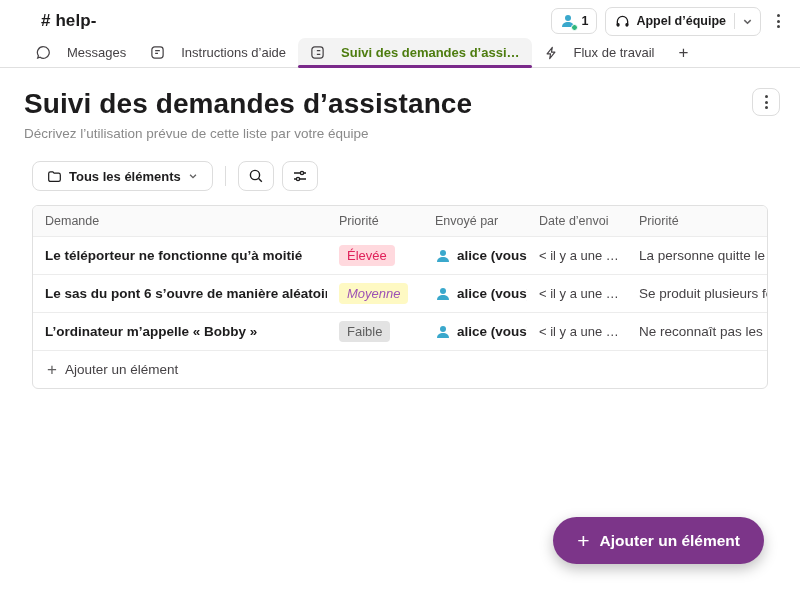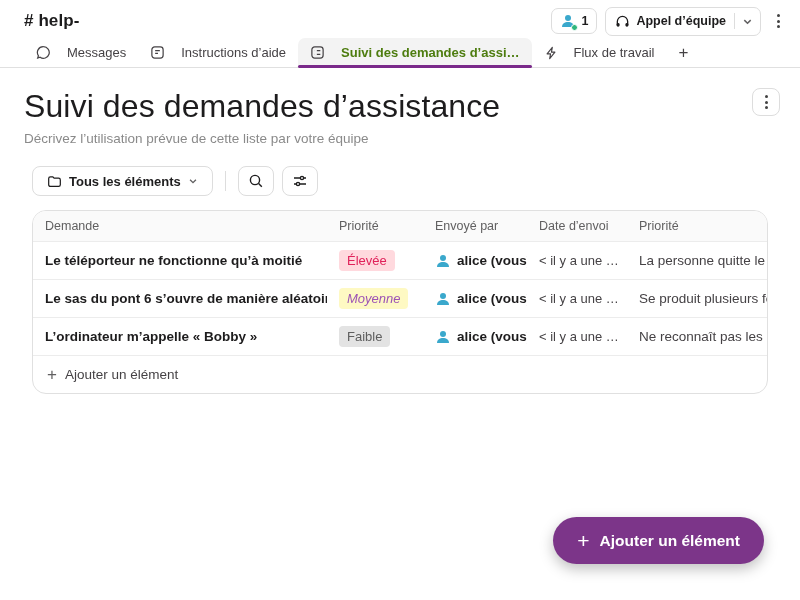--- a/index.html
+++ b/index.html
@@ -2,21 +2,21 @@
 <html><head>
 <meta charset="utf-8">
 <style>
   * { margin:0; padding:0; box-sizing:border-box; }
   html,body { width:800px; height:600px; overflow:hidden; background:#fff;
     font-family:"Liberation Sans", sans-serif; color:#1d1c1d; }
   svg { display:block; }
 
   
   .topbar { display:flex; align-items:center; justify-content:space-between;
-    padding:8px 12px 4px 24px; height:38px; }
+    padding:8px 12px 4px 24px; height:38px;margin-left:17px; }
   .channel-name { font-size:17px; font-weight:800; letter-spacing:.1px; }
   .topbar-right { display:flex; align-items:center; gap:8px; }
   .members-pill { display:flex; align-items:center; gap:5px; border:1px solid #dddddd;
     border-radius:7px; padding:3px 8px; height:26px; font-size:12.5px; font-weight:700;
     color:#1d1c1d; background:#fff; cursor:pointer; }
   .member-ava { position:relative; width:16px; height:16px; }
   .presence-dot { position:absolute; right:-2px; bottom:-2px; width:7px; height:7px;
     border-radius:50%; background:#2eb67d; border:1.5px solid #fff; }
   .call-btn { display:flex; align-items:center; border:1px solid #dddddd; border-radius:7px;
     height:29px; background:#fff; cursor:pointer; }
@@ -36,40 +36,40 @@
   .tab .ticon { color:#454245; }
   .tab.active { background:#f3f3f3; color:#4d7c0f; font-weight:600; }
   .tab.active::after { content:""; position:absolute; left:0; right:0; bottom:-1px;
     height:3px; background:#7a2a8a; border-radius:2px; }
   .tab-plus { font-size:17px; color:#454245; padding:0 12px; height:29px;
     display:flex; align-items:center; cursor:pointer; }
 
   
   .page-head { display:flex; align-items:flex-start; justify-content:space-between;
     padding:20px 20px 0 24px; }
-  .page-title { font-size:32px; font-weight:400; letter-spacing:.1px; }
+  .page-title { font-size:28px; font-weight:700; letter-spacing:.1px; }
   .head-kebab { width:28px; height:28px; border:1px solid #dddddd; border-radius:8px;
     display:flex; flex-direction:column; align-items:center; justify-content:center;
     gap:2.5px; cursor:pointer; background:#fff; }
   .head-kebab i { width:3px; height:3px; border-radius:50%; background:#424242; }
   .page-subtitle { padding:6px 24px 0 24px; font-size:13.5px; color:#8a8a8a; }
 
   
   .toolbar { display:flex; align-items:center; gap:8px; padding:20px 24px 0 32px; }
   .filter-pill { display:flex; align-items:center; gap:7px; height:30px; padding:0 14px;
     border:1px solid #dddddd; border-radius:8px; background:#fff; font-size:13px;
     font-weight:700; color:#1d1c1d; cursor:pointer; }
   .tool-divider { width:1px; height:20px; background:#dddddd; margin:0 4px; }
   .icon-btn { width:36px; height:30px; border:1px solid #dddddd; border-radius:8px;
     background:#fff; display:flex; align-items:center; justify-content:center;
     color:#1d1c1d; cursor:pointer; }
 
   
   .table-card { margin:14px 32px 0 32px; width:736px; border:1px solid #e0e0e0;
-    border-radius:14px; overflow:hidden; background:#fff; }
+    border-radius:6px; overflow:hidden; background:#fff; }
   .t-grid { display:grid; grid-template-columns:294px 96px 104px 100px 1fr; }
   .t-header { background:#fafafa; height:30px; }
   .t-header .cell { font-size:12.5px; color:#616061; font-weight:400; }
   .cell { display:flex; align-items:center; padding:0 8px 0 12px; overflow:hidden;
     white-space:nowrap; }
   .t-row { height:38px; border-top:1px solid #ececec; cursor:pointer; }
   .cell-demande { font-size:13.5px; font-weight:700; color:#1d1c1d; }
   .badge { font-size:13px; padding:3px 8px; border-radius:4px; line-height:1.2; }
   .badge[data-level="high"]   { background:#ffd9de; color:#e0225a; }
   .badge[data-level="medium"] { background:#fef9c3; color:#9d53b5;font-style:italic; }

